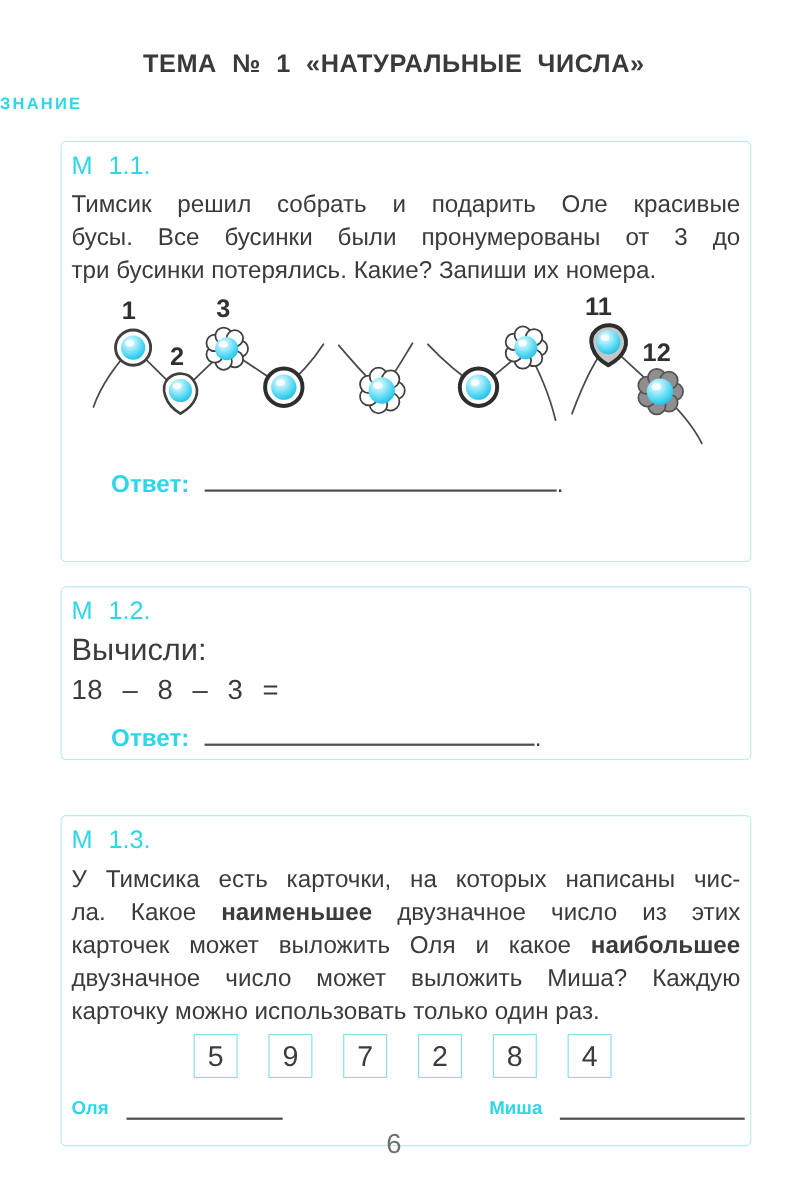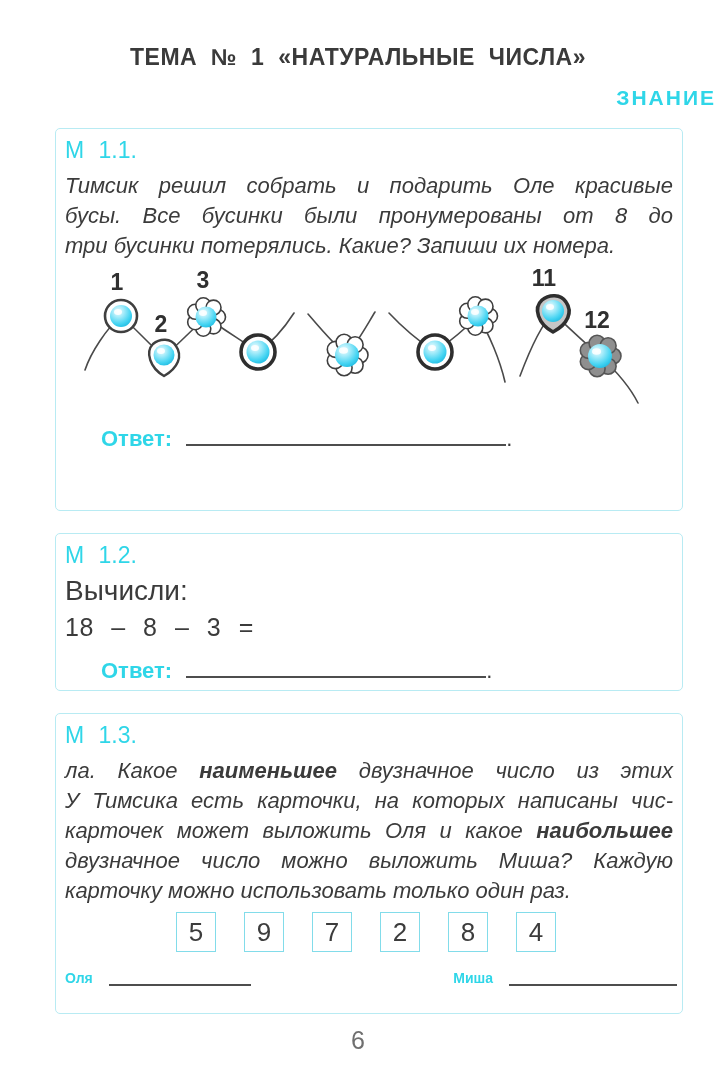--- a/index.html
+++ b/index.html
@@ -9,34 +9,34 @@
     --text-dark:#3b3b3b;
     --line-dark:#4d4d4d;
   }
   *{box-sizing:border-box;margin:0;padding:0;}
   html,body{background:#ffffff;}
   body{font-family:"Liberation Sans",sans-serif;color:var(--text-dark);}
   .page{position:relative;width:716px;height:1080px;background:#fff;overflow:hidden;}
 
   .page-title{position:absolute;top:44px;left:0;width:100%;text-align:center;
     font-size:23px;font-weight:bold;color:#3a3a3a;word-spacing:7px;letter-spacing:.5px;}
-  .page-subtitle{position:absolute;top:86px;left:0;width:100%;text-align:right;
-    font-size:21px;font-weight:bold;color:var(--accent-cyan);letter-spacing:2px;}
+  .page-subtitle{position:absolute;top:86px;left:0;width:100%;text-align:left;
+    font-size:15px;font-weight:bold;color:var(--accent-cyan);letter-spacing:2px;}
 
   .task-box{position:absolute;left:55px;width:628px;border:1px solid var(--box-border);
     border-radius:5px;padding:8px 9px 0 9px;background:#fff;}
   .box1{top:128px;height:383px;}
   .box2{top:533px;height:158px;}
-  .box3{top:713px;height:301px;}
+  .box3{top:741px;height:301px;}
 
   .task-label{font-size:23px;font-weight:normal;color:var(--accent-cyan);
     word-spacing:8px;height:28px;}
 
   .tpara{margin-top:6px;font-size:22px;color:var(--text-dark);}
-  .tline{display:block;line-height:30px;text-align:justify;text-align-last:justify;white-space:normal;font-style:italic;}
+  .tline{display:block;line-height:30px;text-align:justify;text-align-last:justify;white-space:normal;}
   .tline.last{text-align-last:left;}
   .bold{font-weight:bold;}
 
   .beads-wrap{margin:5px 0 0 12px;}
 
   .string{fill:none;stroke:#4a4a4a;stroke-width:1.6;stroke-linecap:round;}
   .bead-outline{fill:#ffffff;stroke:#3f3f3f;stroke-width:2.6;}
   .ring-outline{fill:#ffffff;stroke:#2e2e2e;stroke-width:3.6;}
   .petal{fill:#ffffff;stroke:#3f3f3f;stroke-width:1.6;}
   .petal.dark{fill:#8f8f8f;stroke:#555555;}
@@ -54,21 +54,21 @@
   .period{color:var(--text-dark);}
 
   .prompt-line{margin-top:6px;font-size:28px;line-height:30px;}
   .equation{margin-top:6px;font-size:25px;line-height:30px;word-spacing:10px;letter-spacing:.5px;}
 
   .cards-row{margin-top:6px;margin-left:111px;display:flex;gap:28px;}
   .card{width:40px;height:40px;border:1.5px solid var(--card-border);
     display:flex;align-items:center;justify-content:center;
     font-size:26px;color:#3c3c3c;background:#fff;}
 
-  .names-row{margin-top:18px;display:flex;justify-content:space-between;align-items:center;font-size:14px;}
+  .names-row{margin-top:18px;display:flex;justify-content:space-between;align-items:center;font-size:17px;}
   .name-group{display:flex;align-items:flex-end;}
   .name-label{color:var(--accent-cyan);font-weight:bold;}
   .name-line{display:inline-block;border-bottom:2px solid var(--line-dark);height:16px;margin-left:16px;}
   .nl1{width:142px;}
   .nl2{width:168px;margin-right:-4px;}
 
   .page-number{position:absolute;top:1026px;left:0;width:100%;text-align:center;
     font-size:25px;color:#6f6f6f;}
 </style>
 </head>
@@ -76,21 +76,21 @@
 
 <div class="page">
 
   <div class="page-title">ТЕМА № 1 «НАТУРАЛЬНЫЕ ЧИСЛА»</div>
   <div class="page-subtitle">ЗНАНИЕ</div>
 
   <div class="task-box box1">
     <div class="task-label">М 1.1.</div>
     <div class="tpara">
       <span class="tline">Тимсик решил собрать и подарить Оле красивые</span>
-      <span class="tline">бусы. Все бусинки были пронумерованы от 8 до</span>
+      <span class="tline">бусы. Все бусинки были пронумерованы от 3 до</span>
       <span class="tline last">три бусинки потерялись. Какие? Запиши их номера.</span>
     </div>
 
     <div class="beads-wrap">
       <svg width="570" height="140" viewBox="0 0 570 140">
         <defs>
           <radialGradient id="pearl" cx="0.38" cy="0.3" r="0.8">
             <stop offset="0" stop-color="#eefcff"></stop>
             <stop offset="0.3" stop-color="#a8ecfa"></stop>
             <stop offset="0.7" stop-color="#45d4f2"></stop>
@@ -199,24 +199,24 @@
     <div class="prompt-line">Вычисли:</div>
     <div class="equation">18 – 8 – 3 =</div>
     <div class="answer-row">
       <span class="answer-label">Ответ:</span><span class="answer-line aw2"></span><span class="period">.</span>
     </div>
   </div>
 
   <div class="task-box box3">
     <div class="task-label">М 1.3.</div>
     <div class="tpara">
+      <span class="tline">У Тимсика есть карточки, на которых написаны чис-</span>
       <span class="tline"><span>ла. Какое </span><span class="bold">наименьшее</span><span> двузначное число из этих</span></span>
-      <span class="tline">У Тимсика есть карточки, на которых написаны чис-</span>
       <span class="tline"><span>карточек может выложить Оля и какое </span><span class="bold">наибольшее</span></span>
-      <span class="tline">двузначное число можно выложить Миша? Каждую</span>
+      <span class="tline">двузначное число может выложить Миша? Каждую</span>
       <span class="tline last">карточку можно использовать только один раз.</span>
     </div>
 
     <div class="cards-row">
       <div class="card">5</div>
       <div class="card">9</div>
       <div class="card">7</div>
       <div class="card">2</div>
       <div class="card">8</div>
       <div class="card">4</div>

